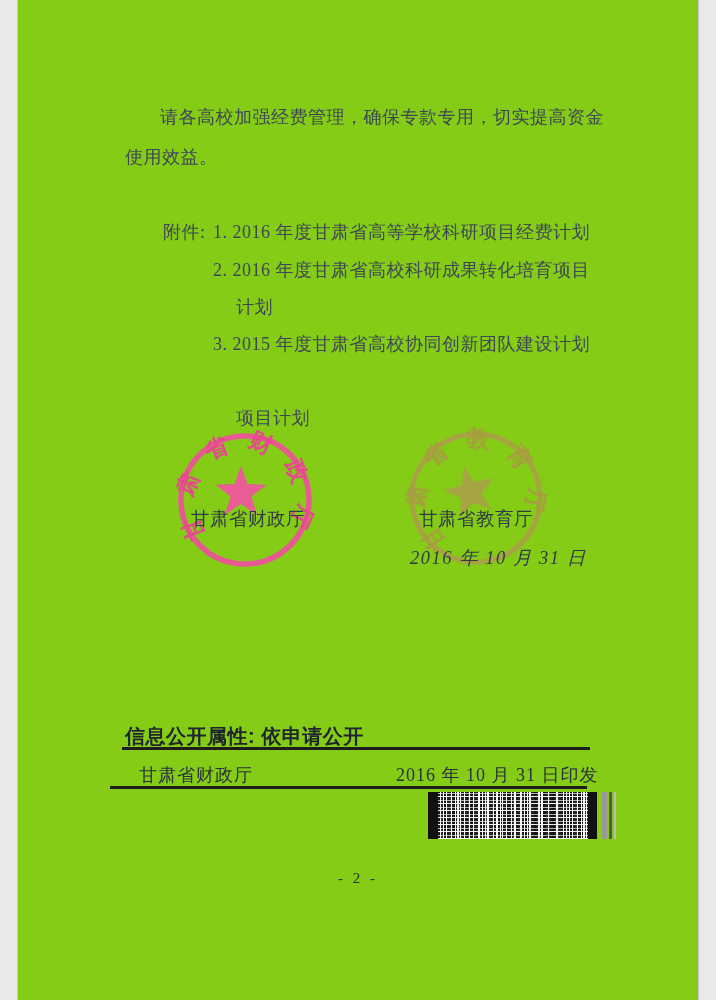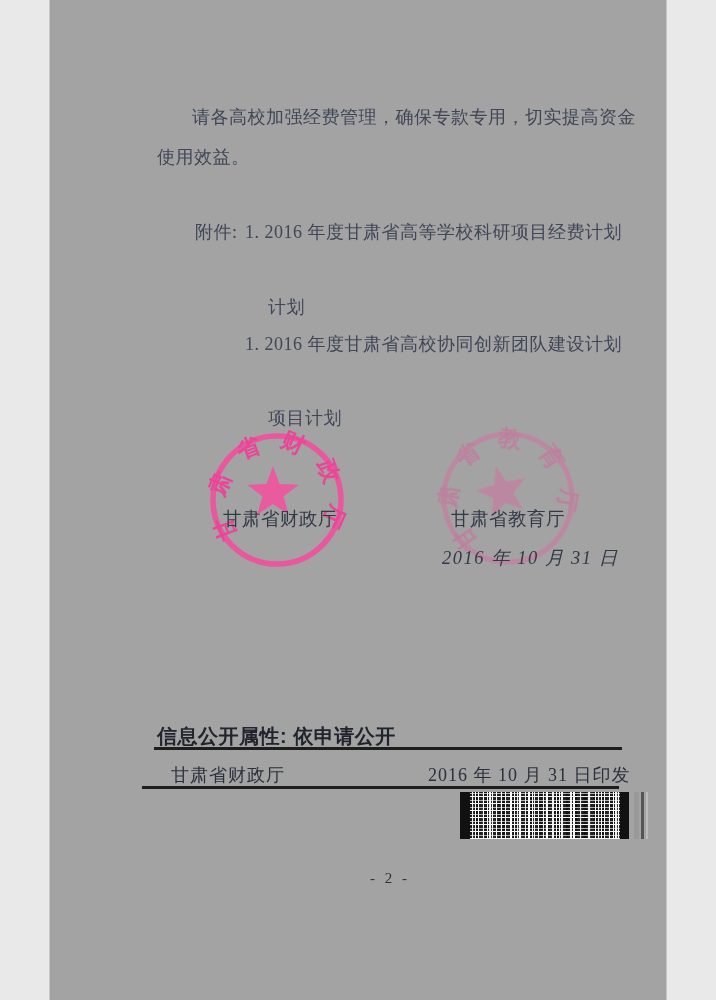--- a/index.html
+++ b/index.html
@@ -1,18 +1,18 @@
 <!DOCTYPE html>
 <html><head>
 <meta charset="utf-8">
 <style>
   html,body{margin:0;padding:0;background:#e9e9e9;}
   .page{
-    position:relative;width:616px;height:1000px;margin:0 auto;
-    background:#a3a3a3;outline:1px solid #c6c6c6;
+    position:relative;width:680px;height:1000px;margin:0 auto;
+    background:#84cc16;outline:1px solid #c6c6c6;
     font-family:"Liberation Serif",serif;color:#3f4656;overflow:hidden;
   }
   .abs{position:absolute;white-space:nowrap;}
   .doc-text{font-size:18px;letter-spacing:0.5px;color:#3f4656;}
   .attach-text{font-size:18px;letter-spacing:0.5px;color:#3f4656;}
   .sig-name{font-size:18.5px;letter-spacing:0.5px;color:#333a47;}
   .sig-date{font-size:18.5px;letter-spacing:1.5px;color:#333a47;}
   .disclosure{font-family:"Liberation Sans",sans-serif;font-weight:bold;font-size:20px;letter-spacing:0.5px;color:#20242c;text-align:right;}
   .rule{position:absolute;background:#1e1e1e;height:2.5px;}
   .issuer{font-size:18px;letter-spacing:1px;color:#2a303c;}
@@ -37,22 +37,23 @@
 </head>
 <body>
 
 <div class="page">
 
   <div class="abs doc-text" style="left:142px;top:105px;">请各高校加强经费管理，确保专款专用，切实提高资金</div>
   <div class="abs doc-text" style="left:107px;top:145px;">使用效益。</div>
 
   <div class="abs attach-text" style="left:145px;top:220px;">附件:</div>
   <div class="abs attach-text" style="left:195px;top:220px;">1. 2016 年度甘肃省高等学校科研项目经费计划</div>
+  <div class="abs attach-text" style="left:195px;top:258px;">2. 2016 年度甘肃省高校科研成果转化培育项目</div>
   <div class="abs attach-text" style="left:218px;top:295px;">计划</div>
-  <div class="abs attach-text" style="left:195px;top:332px;">1. 2016 年度甘肃省高校协同创新团队建设计划</div>
+  <div class="abs attach-text" style="left:195px;top:332px;">3. 2015 年度甘肃省高校协同创新团队建设计划</div>
   <div class="abs attach-text" style="left:218px;top:406px;">项目计划</div>
 
   <div class="seal seal-finance">
     <svg viewBox="0 0 140 140">
       <defs>
         <path id="arcF" d="M 37.2 109.1 A 51 51 0 1 1 102.8 109.1" fill="none"></path>
       </defs>
       <circle cx="70" cy="70" r="64" fill="none" stroke="#f0519c" stroke-width="5.5"></circle>
       <polygon points="66,36 72.5,54.1 91.7,54.7 76.5,66.4 81.9,84.8 66,74 50.1,84.8 55.5,66.4 40.3,54.7 59.5,54.1" fill="#f0549f"></polygon>
       <text class="seal-arc-text" font-size="23" letter-spacing="17" fill="#ee3f97">

